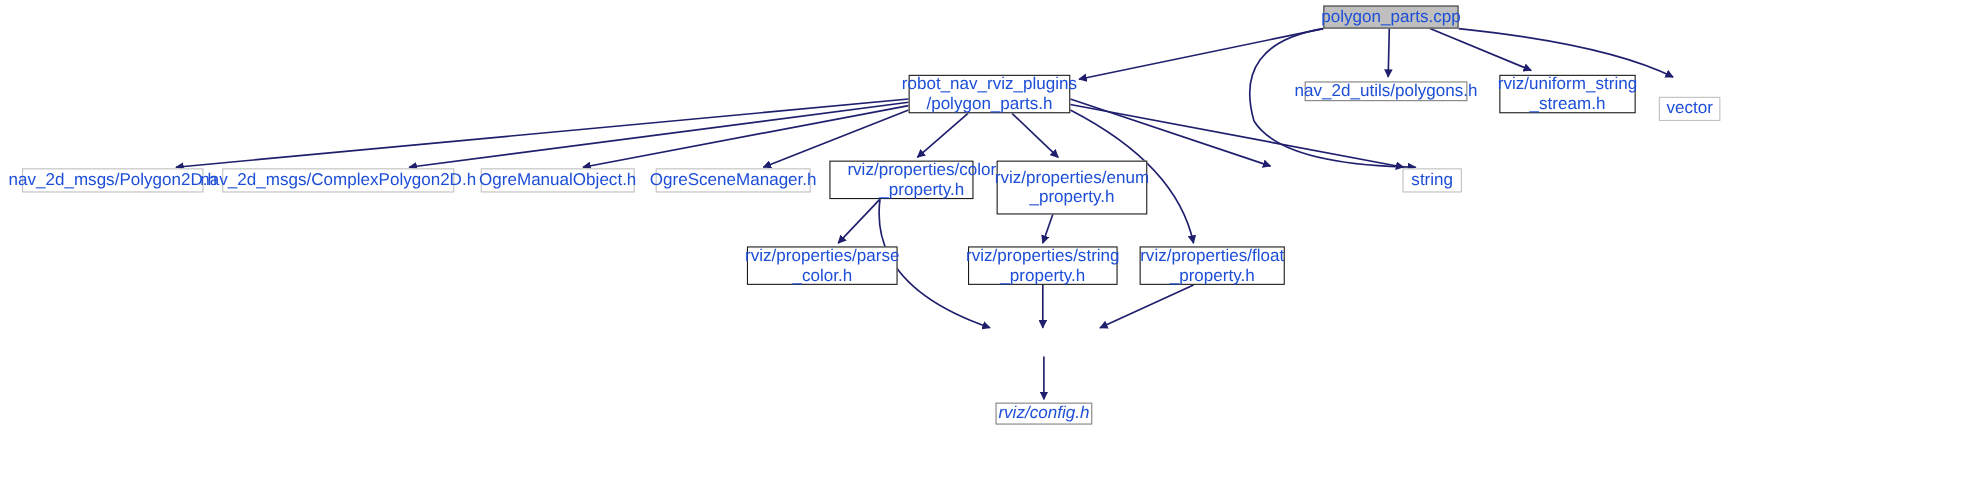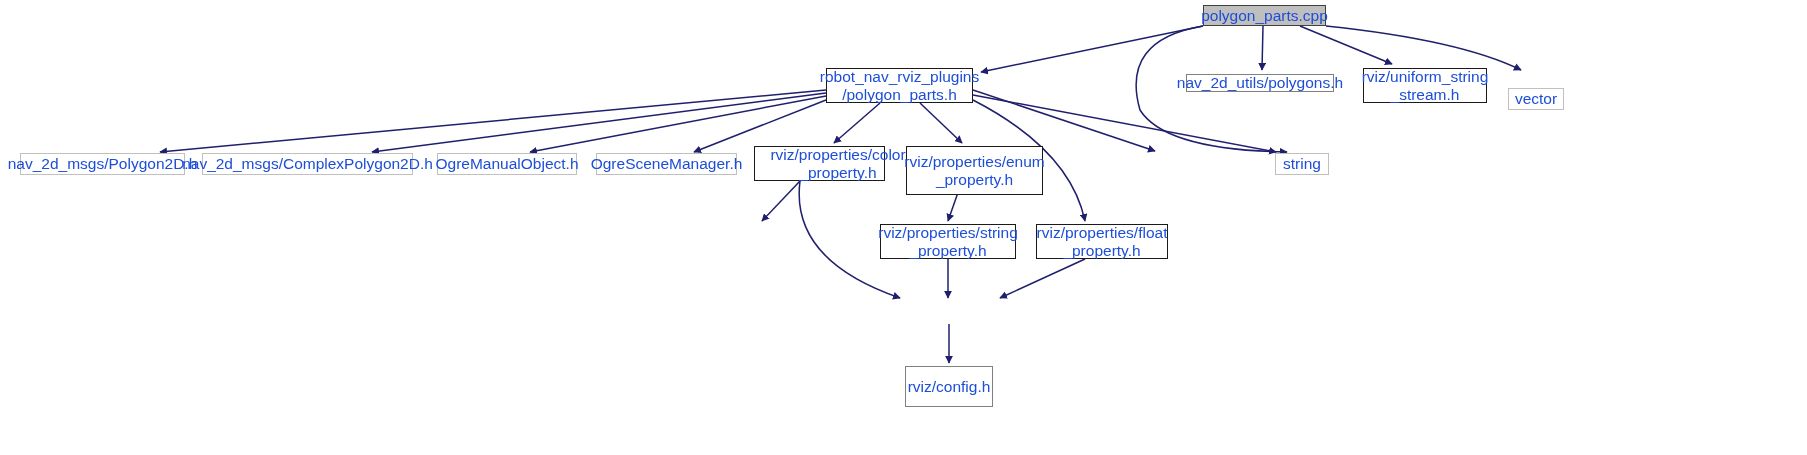--- a/index.html
+++ b/index.html
@@ -121,23 +121,25 @@
 
   <div class="node thick" style="left:754px;top:146px;width:131px;height:35px;padding-left:37px;">rviz/properties/color
 _property.h</div>
 
   <div class="node thick" style="left:906px;top:146px;width:137px;height:49px;">rviz/properties/enum
 _property.h</div>
 
 
   <div class="node light" style="left:1275px;top:153px;width:54px;height:22px;">string</div>
 
+  <div class="node thick" style="left:679px;top:224px;width:137px;height:35px;">rviz/properties/parse
+_color.h</div>
 
   <div class="node thick" style="left:880px;top:224px;width:136px;height:35px;">rviz/properties/string
 _property.h</div>
 
   <div class="node thick" style="left:1036px;top:224px;width:132px;height:35px;">rviz/properties/float
 _property.h</div>
 
 
-  <div class="node mid" style="left:905px;top:366px;width:88px;height:41px;">rviz/config.h</div>
+  <div class="node mid" style="left:905px;top:366px;width:88px;height:20px;font-style:italic;">rviz/config.h</div>
 
 </div>
 
 </body></html>

